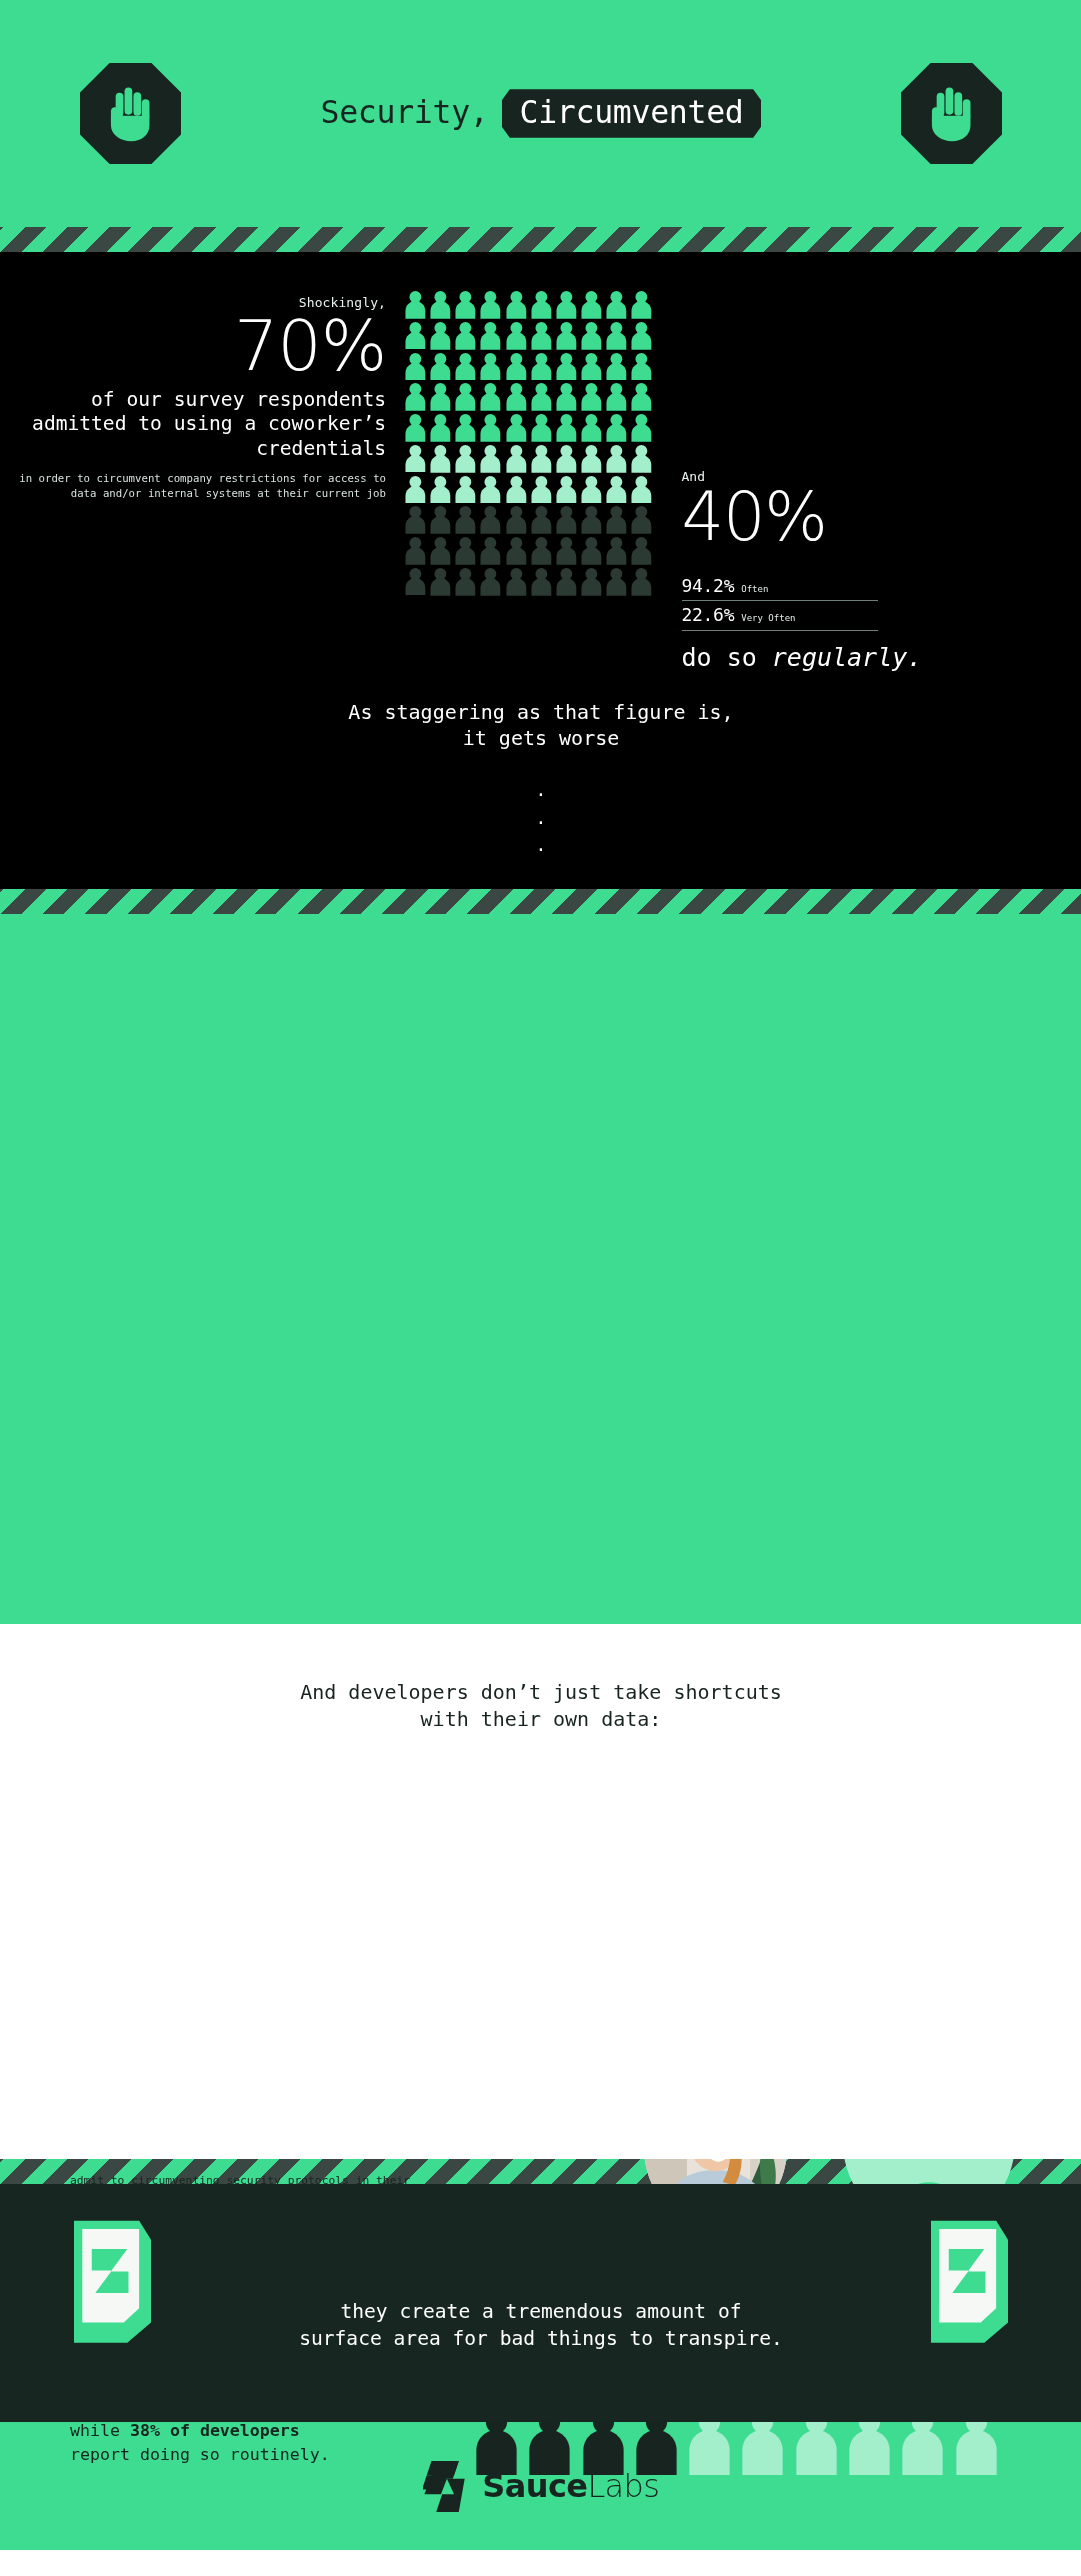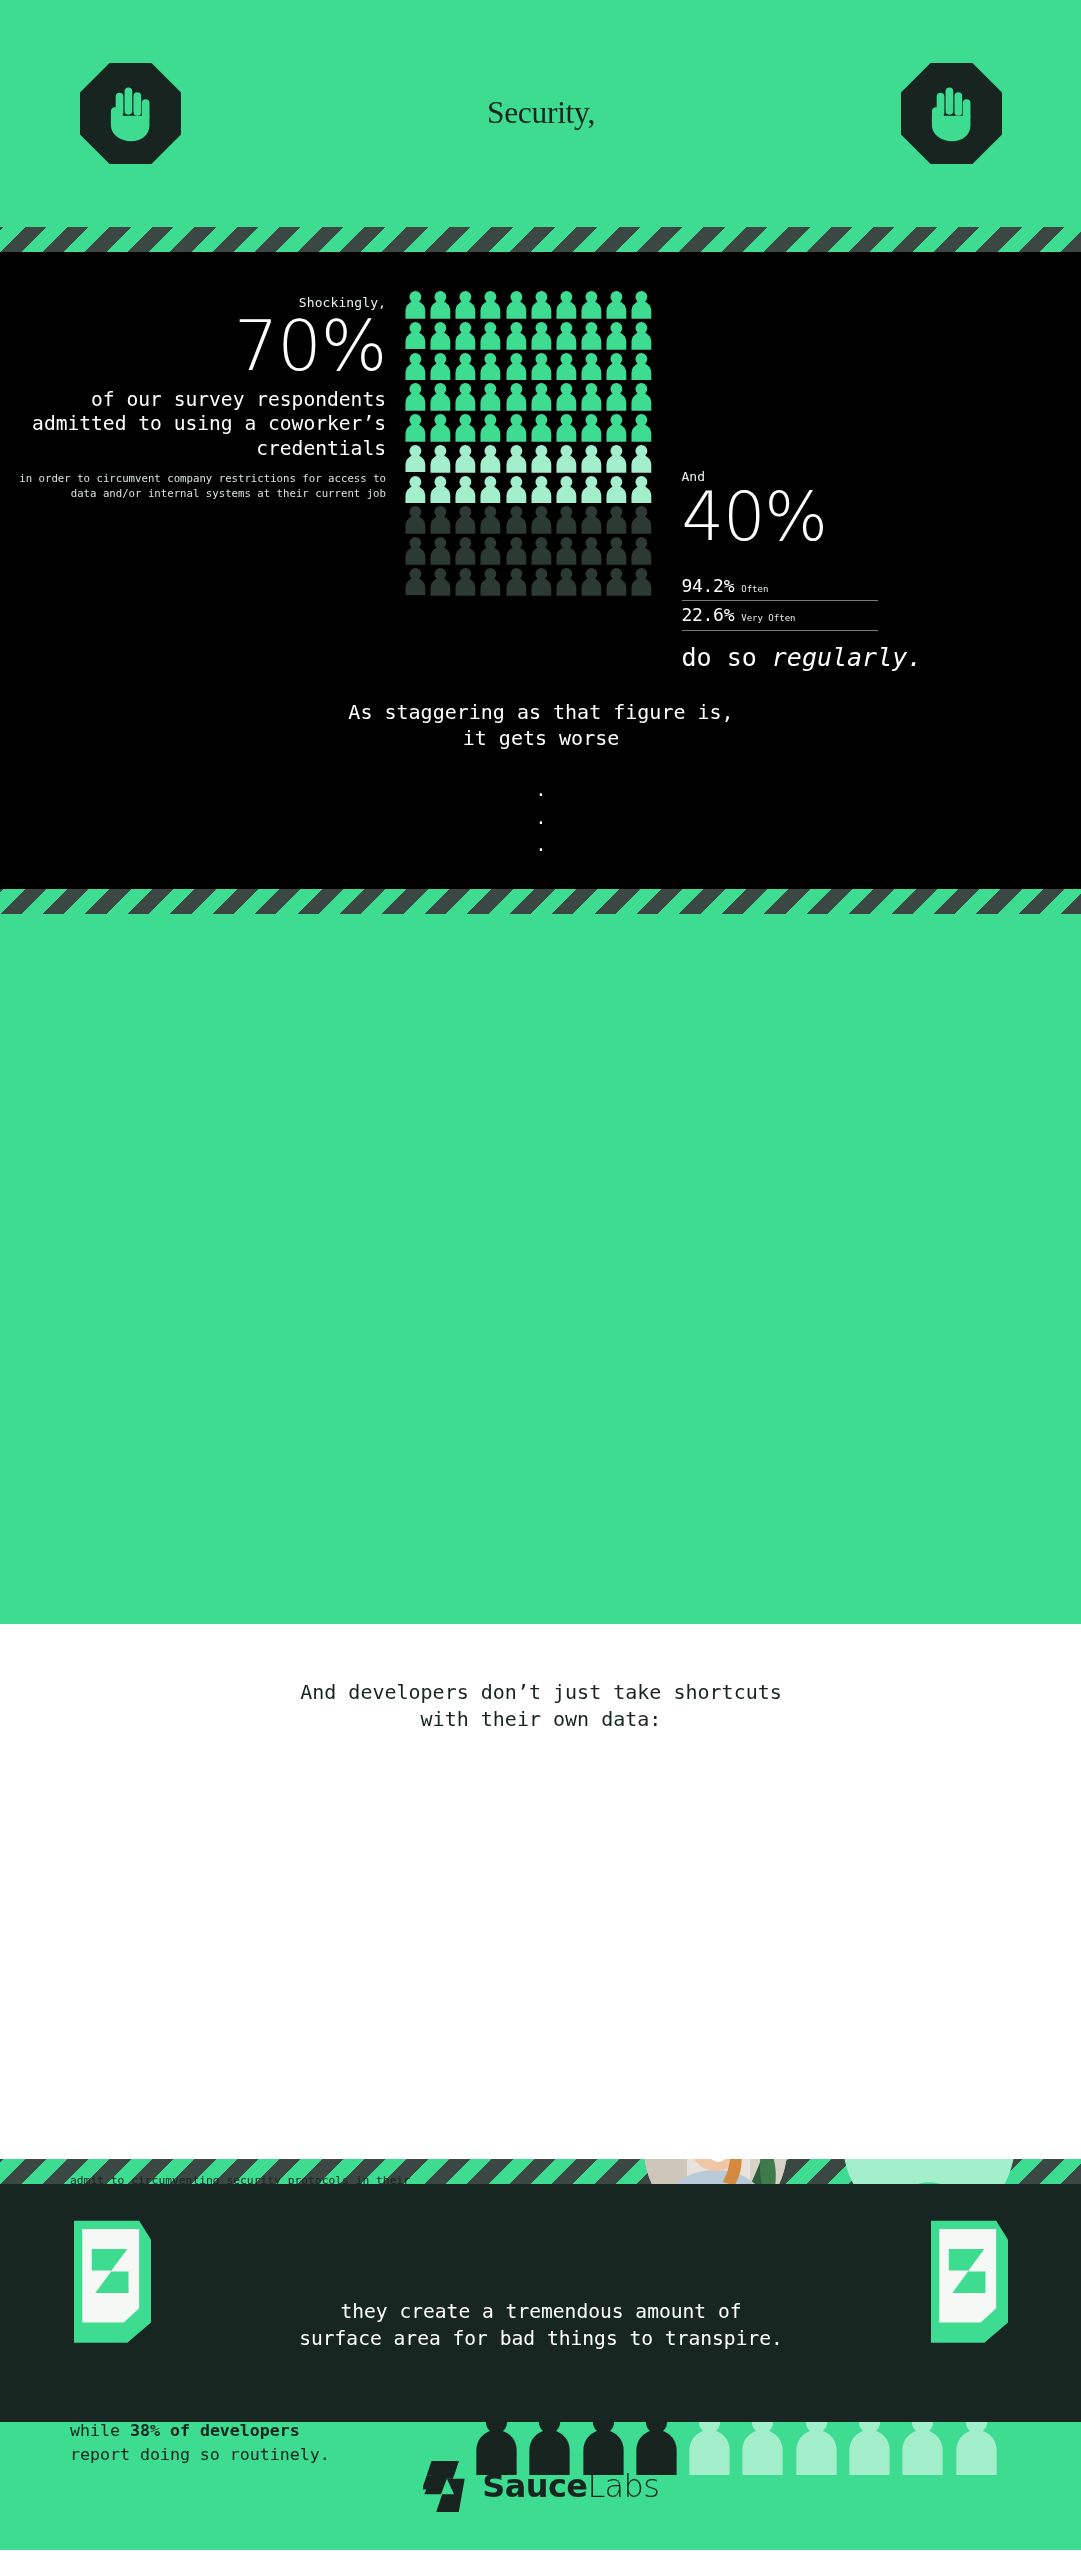--- a/index.html
+++ b/index.html
@@ -12,21 +12,20 @@
   .page { width: 1082px; position: relative; overflow: hidden; }
 
   
   .header {
     background: #3DDC91;
     height: 227px;
     position: relative;
     display: flex;
     align-items: center;
     justify-content: center;
-    font-family: Liberation Serif, serif;
   }
   .stop-sign {
     position: absolute;
     width: 101px; height: 101px;
     background: #17241F;
     clip-path: polygon(29.3% 0%, 70.7% 0%, 100% 29.3%, 100% 70.7%, 70.7% 100%, 29.3% 100%, 0% 70.7%, 0% 29.3%);
     display: flex; align-items: center; justify-content: center;
   }
   .stop-left  { left: 80px; top: 63px; }
   .stop-right { right: 80px; top: 63px; }
@@ -245,20 +244,21 @@
           <rect x="18" y="13" width="13" height="40" rx="6.5"></rect>
           <rect x="62" y="24" width="13" height="34" rx="6.5"></rect>
           <path d="M10 44c0-6 7-9 11-4l9 12v12H10z"></path>
           <path d="M10 52h65v16c0 16-13 27-31 27S10 84 10 68z"></path>
         </g>
       </svg>
     </div>
 
     <h1 class="header-title">
       <span class="title-plain">Security,</span>
+      <span class="title-badge">Circumvented</span>
     </h1>
 
     <div class="stop-sign stop-right">
       <svg class="hand-svg" viewBox="0 0 86 96" aria-hidden="true">
         <g fill="#3DDC91">
           <rect x="33" y="4" width="13" height="46" rx="6.5"></rect>
           <rect x="48" y="12" width="13" height="40" rx="6.5"></rect>
           <rect x="18" y="13" width="13" height="40" rx="6.5"></rect>
           <rect x="62" y="24" width="13" height="34" rx="6.5"></rect>
           <path d="M10 44c0-6 7-9 11-4l9 12v12H10z"></path>

